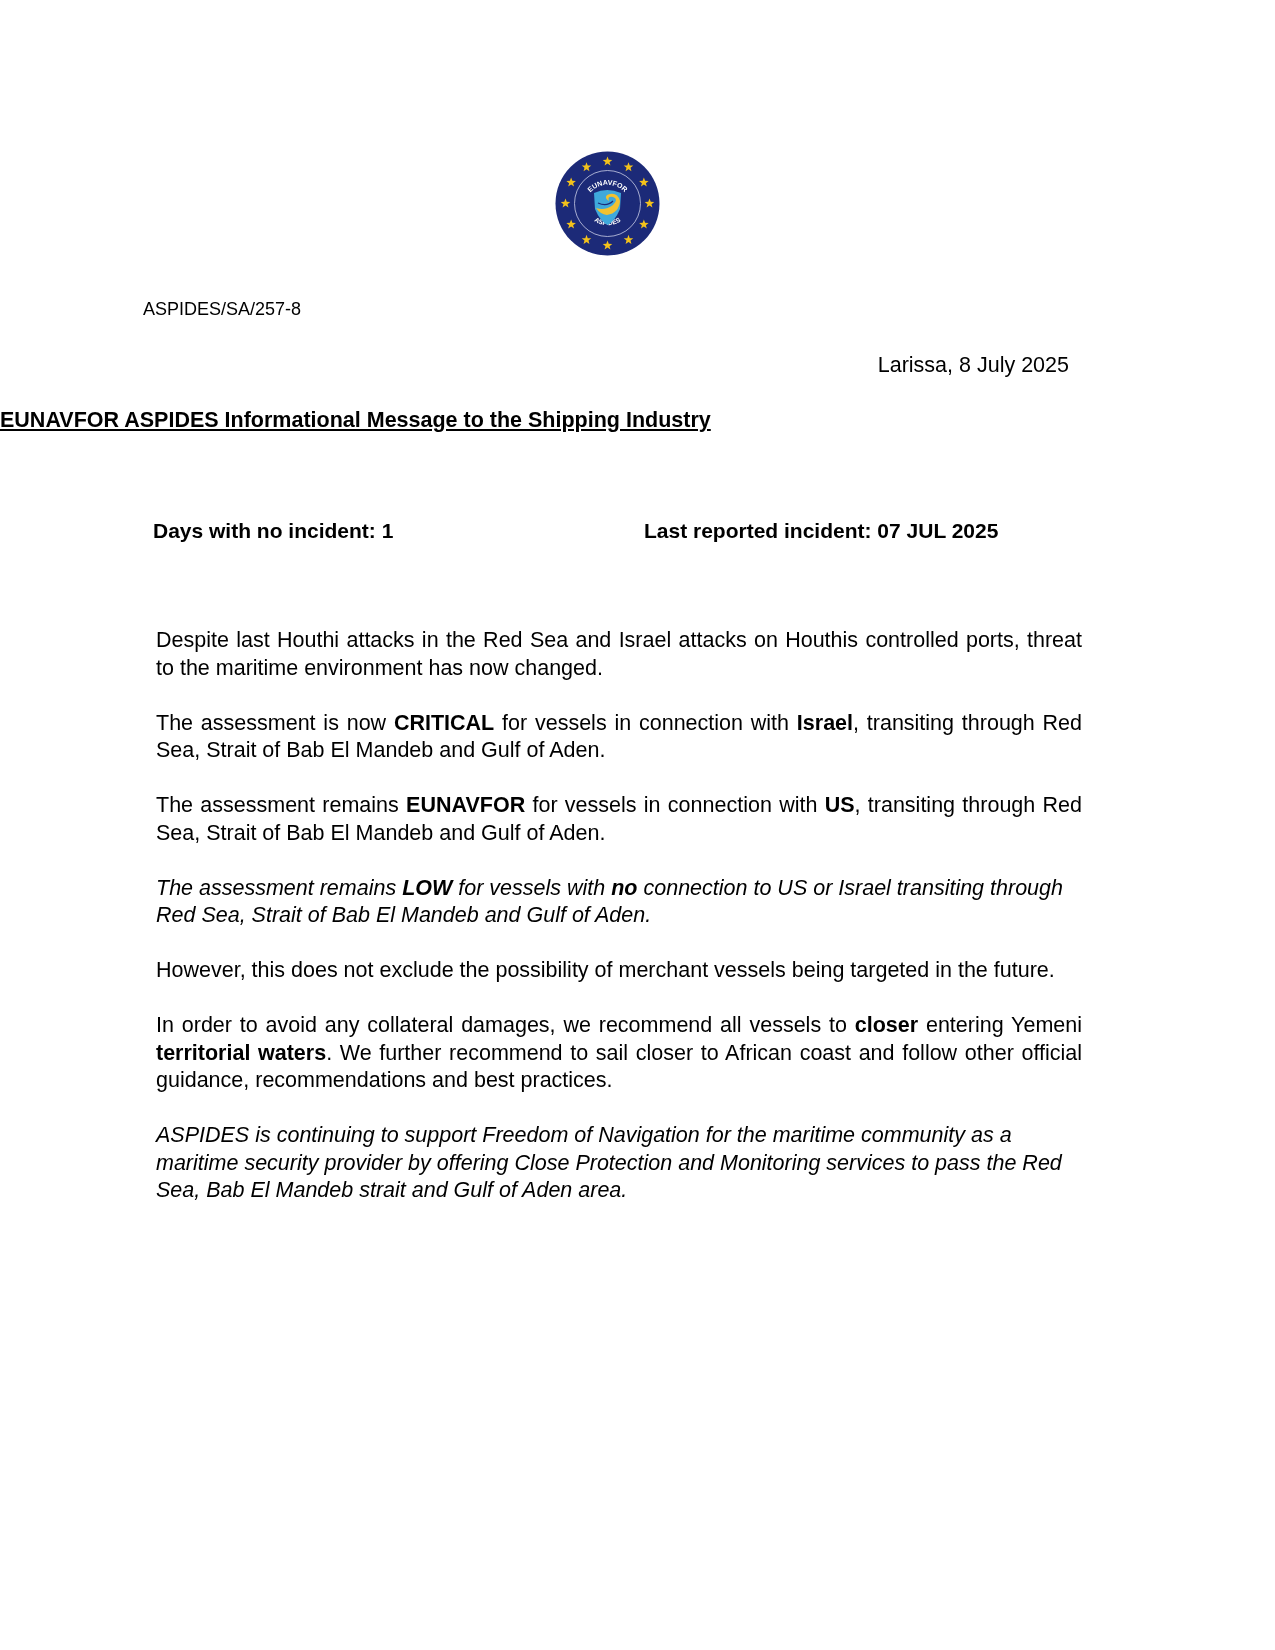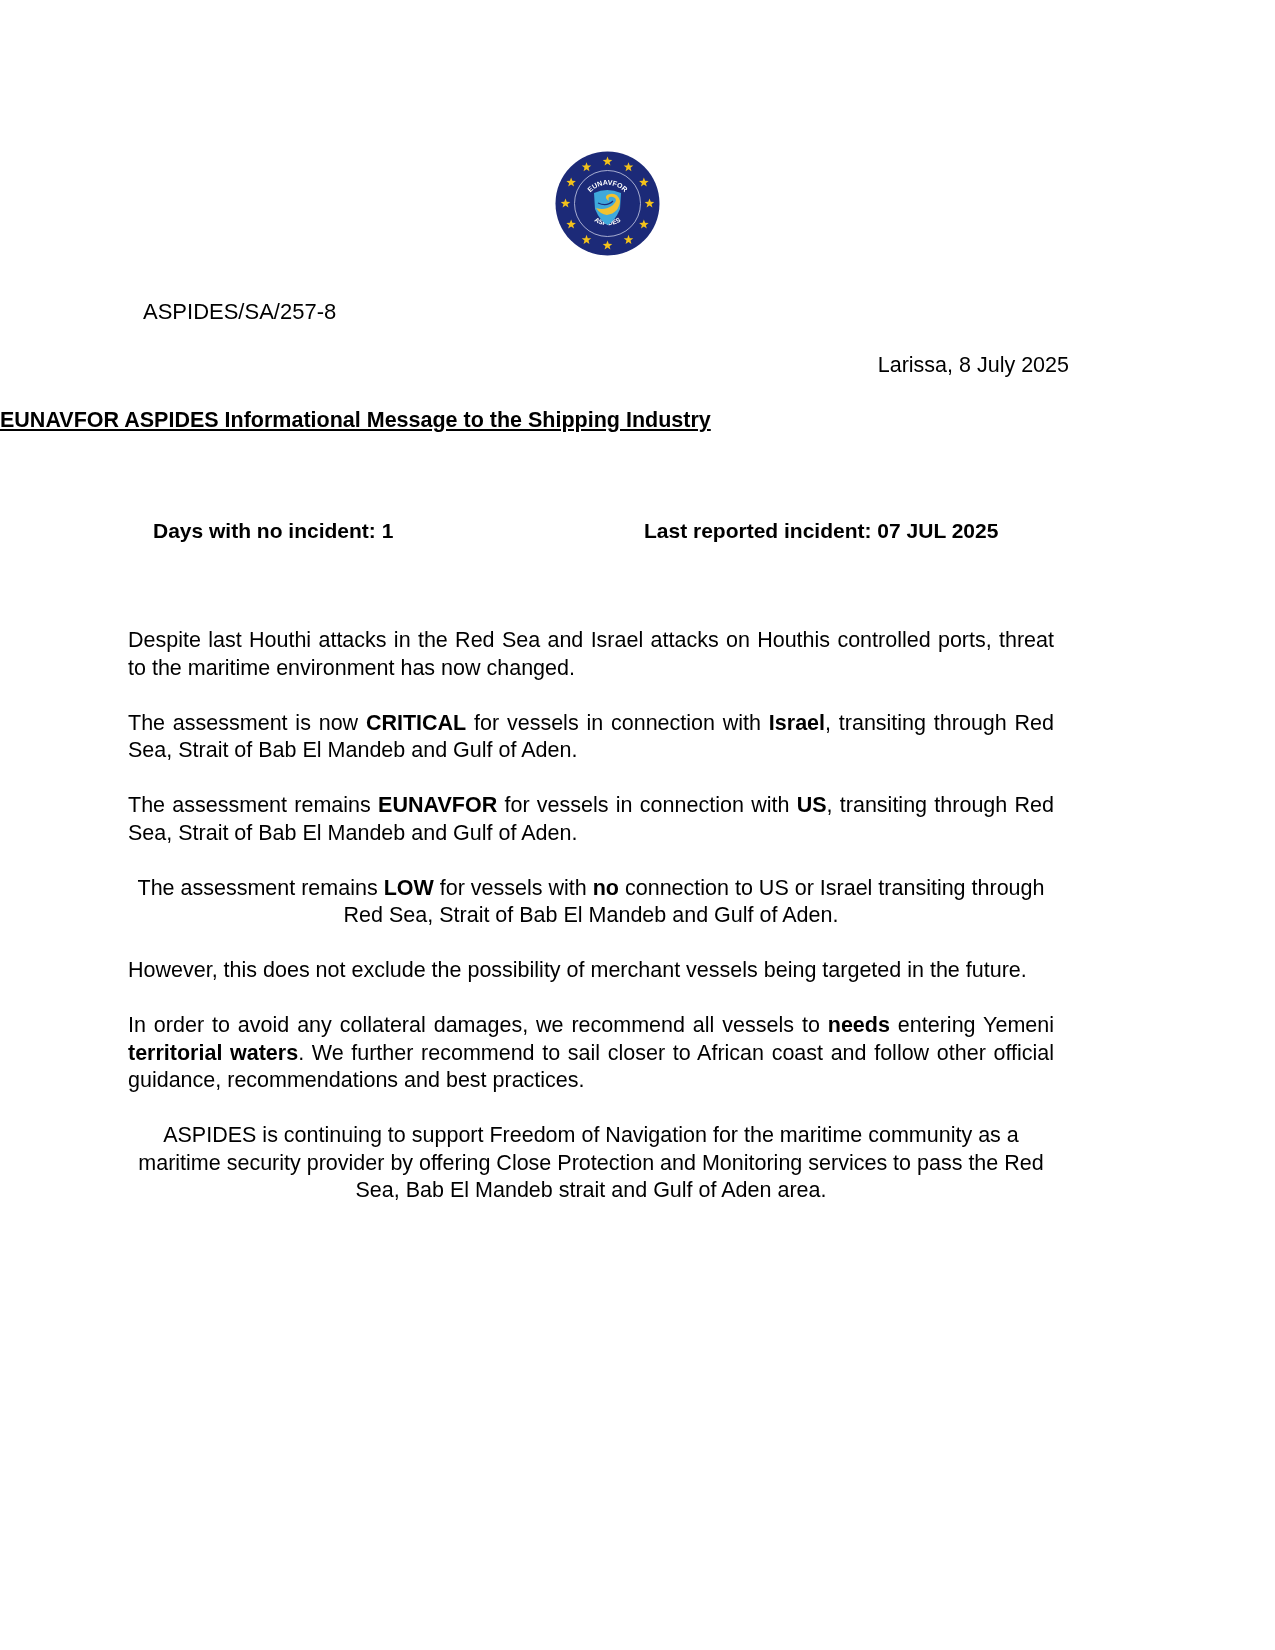--- a/index.html
+++ b/index.html
@@ -1,30 +1,30 @@
 <!DOCTYPE html>
 <html><head>
 <meta charset="utf-8">
 <style>
   html, body { margin: 0; padding: 0; background: #ffffff; }
   body { width: 1275px; height: 1650px; position: relative; overflow: hidden;
          font-family: "Liberation Sans", sans-serif; color: #000; }
   .page { position: absolute; left: 0; top: 0; width: 1275px; height: 1650px; }
   .logo { position: absolute; left: 555px; top: 151px; width: 105px; height: 105px; }
-  .ref { position: absolute; left: 143px; top: 299px; font-size: 22px; text-align: right; }
+  .ref { position: absolute; left: 143px; top: 299px; font-size: 18px; text-align: right; }
   .place-date { position: absolute; right: 206px; top: 353px; font-size: 21.5px; }
   .title { position: absolute; left: 0; width: 1212px; top: 408px; 
            font-size: 21.5px; font-weight: bold; text-decoration: underline; }
   .stat { position: absolute; top: 519px; font-size: 21px; font-weight: bold; }
   .stat-left { left: 153px; }
   .stat-right { left: 644px; }
-  .body { position: absolute; left: 128px; top: 627px; width: 926px; font-size: 21.5px;
+  .body { position: absolute; left: 156px; top: 627px; width: 926px; font-size: 21.5px;
           line-height: 27.5px; }
   .body p { margin: 0 0 27.5px 0; text-align: justify; }
-  .body p.nojust { text-align: center; }
+  .body p.nojust { text-align: left; font-style: italic; }
   b { font-weight: bold; }
 </style>
 </head>
 <body>
 
 <div class="page">
 
   <div class="logo">
     <svg width="105" height="105" viewBox="0 0 105 105">
       <circle cx="52.5" cy="52.5" r="52" fill="#1c2a78"></circle>
@@ -65,16 +65,16 @@
 
   <div class="stat stat-left"><span>Days with no incident: </span><span>1</span></div>
   <div class="stat stat-right"><span>Last reported incident: </span><span>07 JUL 2025</span></div>
 
   <div class="body">
     <p>Despite last Houthi attacks in the Red Sea and Israel attacks on Houthis controlled ports, threat to the maritime environment has now changed.</p>
     <p><span>The assessment is now </span><b>CRITICAL</b><span> for vessels in connection with </span><b>Israel</b><span>, transiting through Red Sea, Strait of Bab El Mandeb and Gulf of Aden.</span></p>
     <p><span>The assessment remains </span><b>EUNAVFOR</b><span> for vessels in connection with </span><b>US</b><span>, transiting through Red Sea, Strait of Bab El Mandeb and Gulf of Aden.</span></p>
     <p class="nojust"><span>The assessment remains </span><b>LOW</b><span> for vessels with </span><b>no</b><span> connection to US or Israel transiting through Red Sea, Strait of Bab El Mandeb and Gulf of Aden.</span></p>
     <p>However, this does not exclude the possibility of merchant vessels being targeted in the future.</p>
-    <p><span>In order to avoid any collateral damages, we recommend all vessels to </span><b>needs</b><span> entering Yemeni </span><b>territorial waters</b><span>. We further recommend to sail closer to African coast and follow other official guidance, recommendations and best practices.</span></p>
+    <p><span>In order to avoid any collateral damages, we recommend all vessels to </span><b>closer</b><span> entering Yemeni </span><b>territorial waters</b><span>. We further recommend to sail closer to African coast and follow other official guidance, recommendations and best practices.</span></p>
     <p class="nojust">ASPIDES is continuing to support Freedom of Navigation for the maritime community as a maritime security provider by offering Close Protection and Monitoring services to pass the Red Sea, Bab El Mandeb strait and Gulf of Aden area.</p>
   </div>
 </div>
 
 </body></html>

